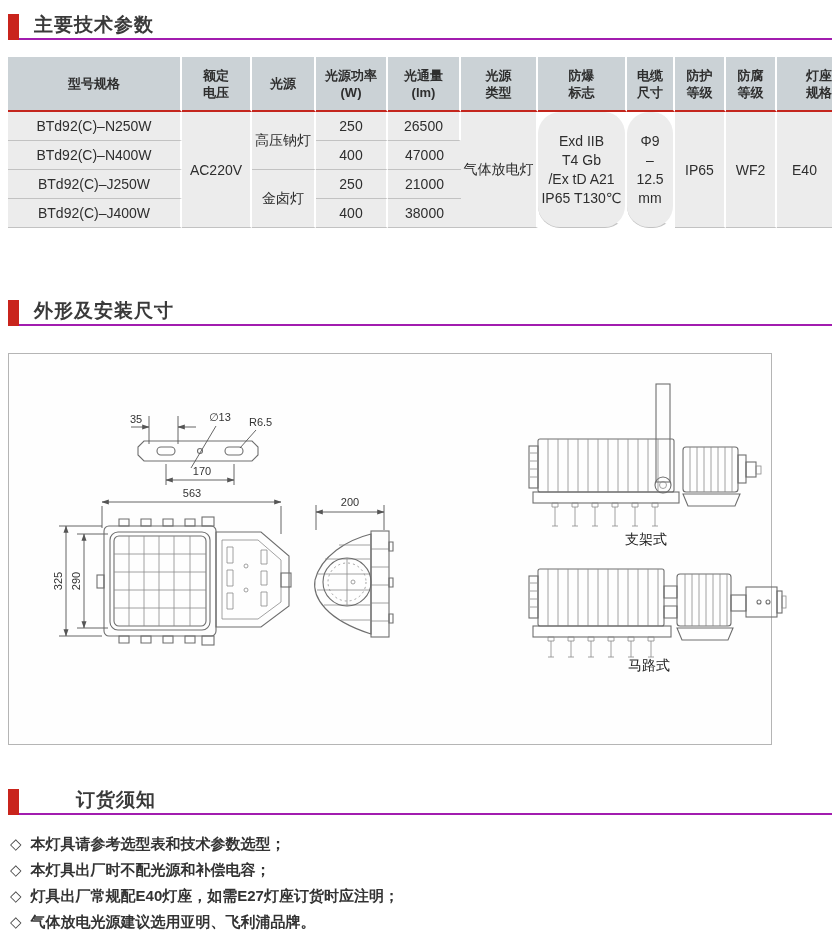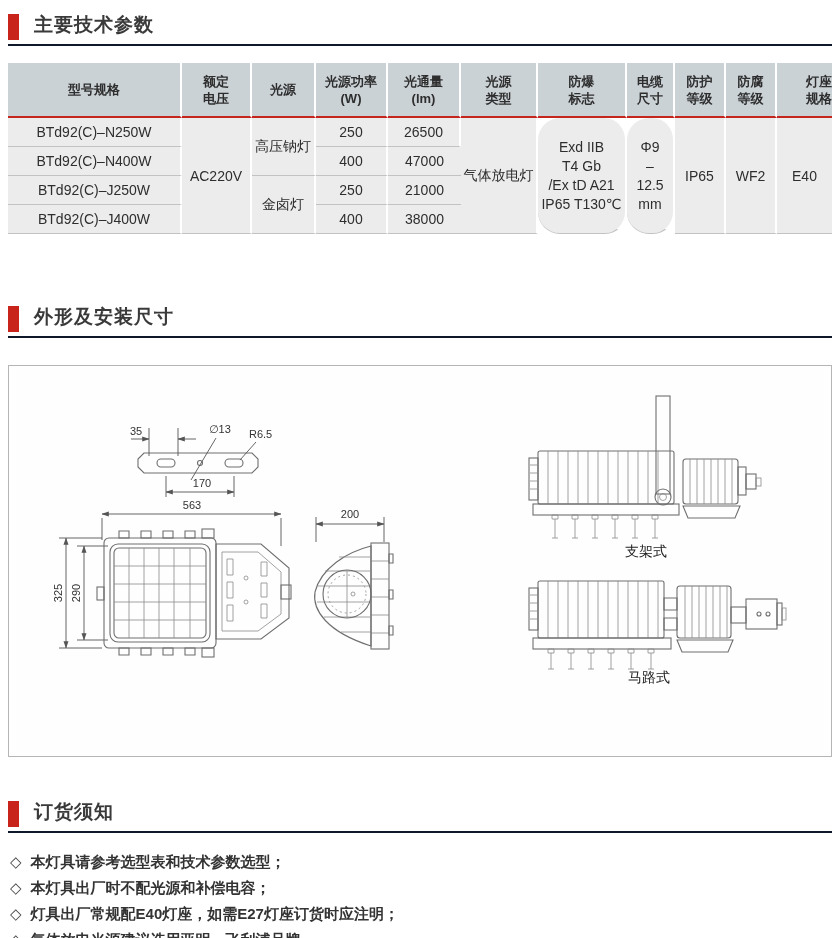--- a/index.html
+++ b/index.html
@@ -7,22 +7,22 @@
   body {
     width:840px; height:938px; overflow:hidden;
     font-family:"Liberation Sans","DejaVu Sans",sans-serif;
     color:#333;
   }
   .page { width:840px; padding:0 8px; }
 
   
   .sec-head {
     display:flex; align-items:center;
-    border-bottom:2px solid #0f172a;
-    padding-bottom:6px;
+    border-bottom:2px solid #a21caf;
+    padding-bottom:0;
   }
   .sec-head .bar {
     width:11px; height:26px; background:#c9241c;
     margin-right:15px; position:relative; top:2px;
   }
   .sec-head .ttl { font-size:19px; font-weight:bold; color:#3a3a3a; letter-spacing:1px; }
 
   
   table.spec {
     border-collapse:separate; border-spacing:0;
@@ -38,32 +38,32 @@
     background:#ececec; height:29px; font-size:14px; color:#2e2e2e;
     text-align:center; vertical-align:middle;
     border-right:2px solid #fff; border-bottom:1px solid #c2c2c2;
   }
   table.spec td:last-child { border-right:none; }
   td.multiline { font-size:13px; line-height:19px;border-radius:22px; }
   .ln { display:block; }
 
   
   .draw-wrap {
-    margin-top:27px; width:824px; height:392px;
+    margin-top:27px; width:764px; height:392px;
     border:1px solid #b5b5b5; background:#fefefe;
   }
   .draw-wrap svg { display:block; }
   .tl { stroke:#6e6e6e; fill:none; stroke-width:1.1; }   
   .tl2 { stroke:#8a8a8a; fill:none; stroke-width:0.8; }  
   .dim { stroke:#555; fill:none; stroke-width:0.9; }     
   text.dtxt { font-size:11px; fill:#333; }
   text.vlabel { font-size:14px; fill:#222; }
 
   .mt-sec2 { margin-top:70px;align-items:flex-end; }
-  .mt-sec3 { margin-top:42px; }
+  .mt-sec3 { margin-top:42px;gap:42px; }
 
   
   .notes { margin-top:16px; padding-left:2px; }
   .note { display:flex; align-items:flex-start; font-size:15px; font-weight:bold; color:#333; line-height:26px; }
   .note .dia { margin-right:9px; font-weight:normal; color:#444; }
 </style>
 </head>
 <body>
 
 <div class="page">

